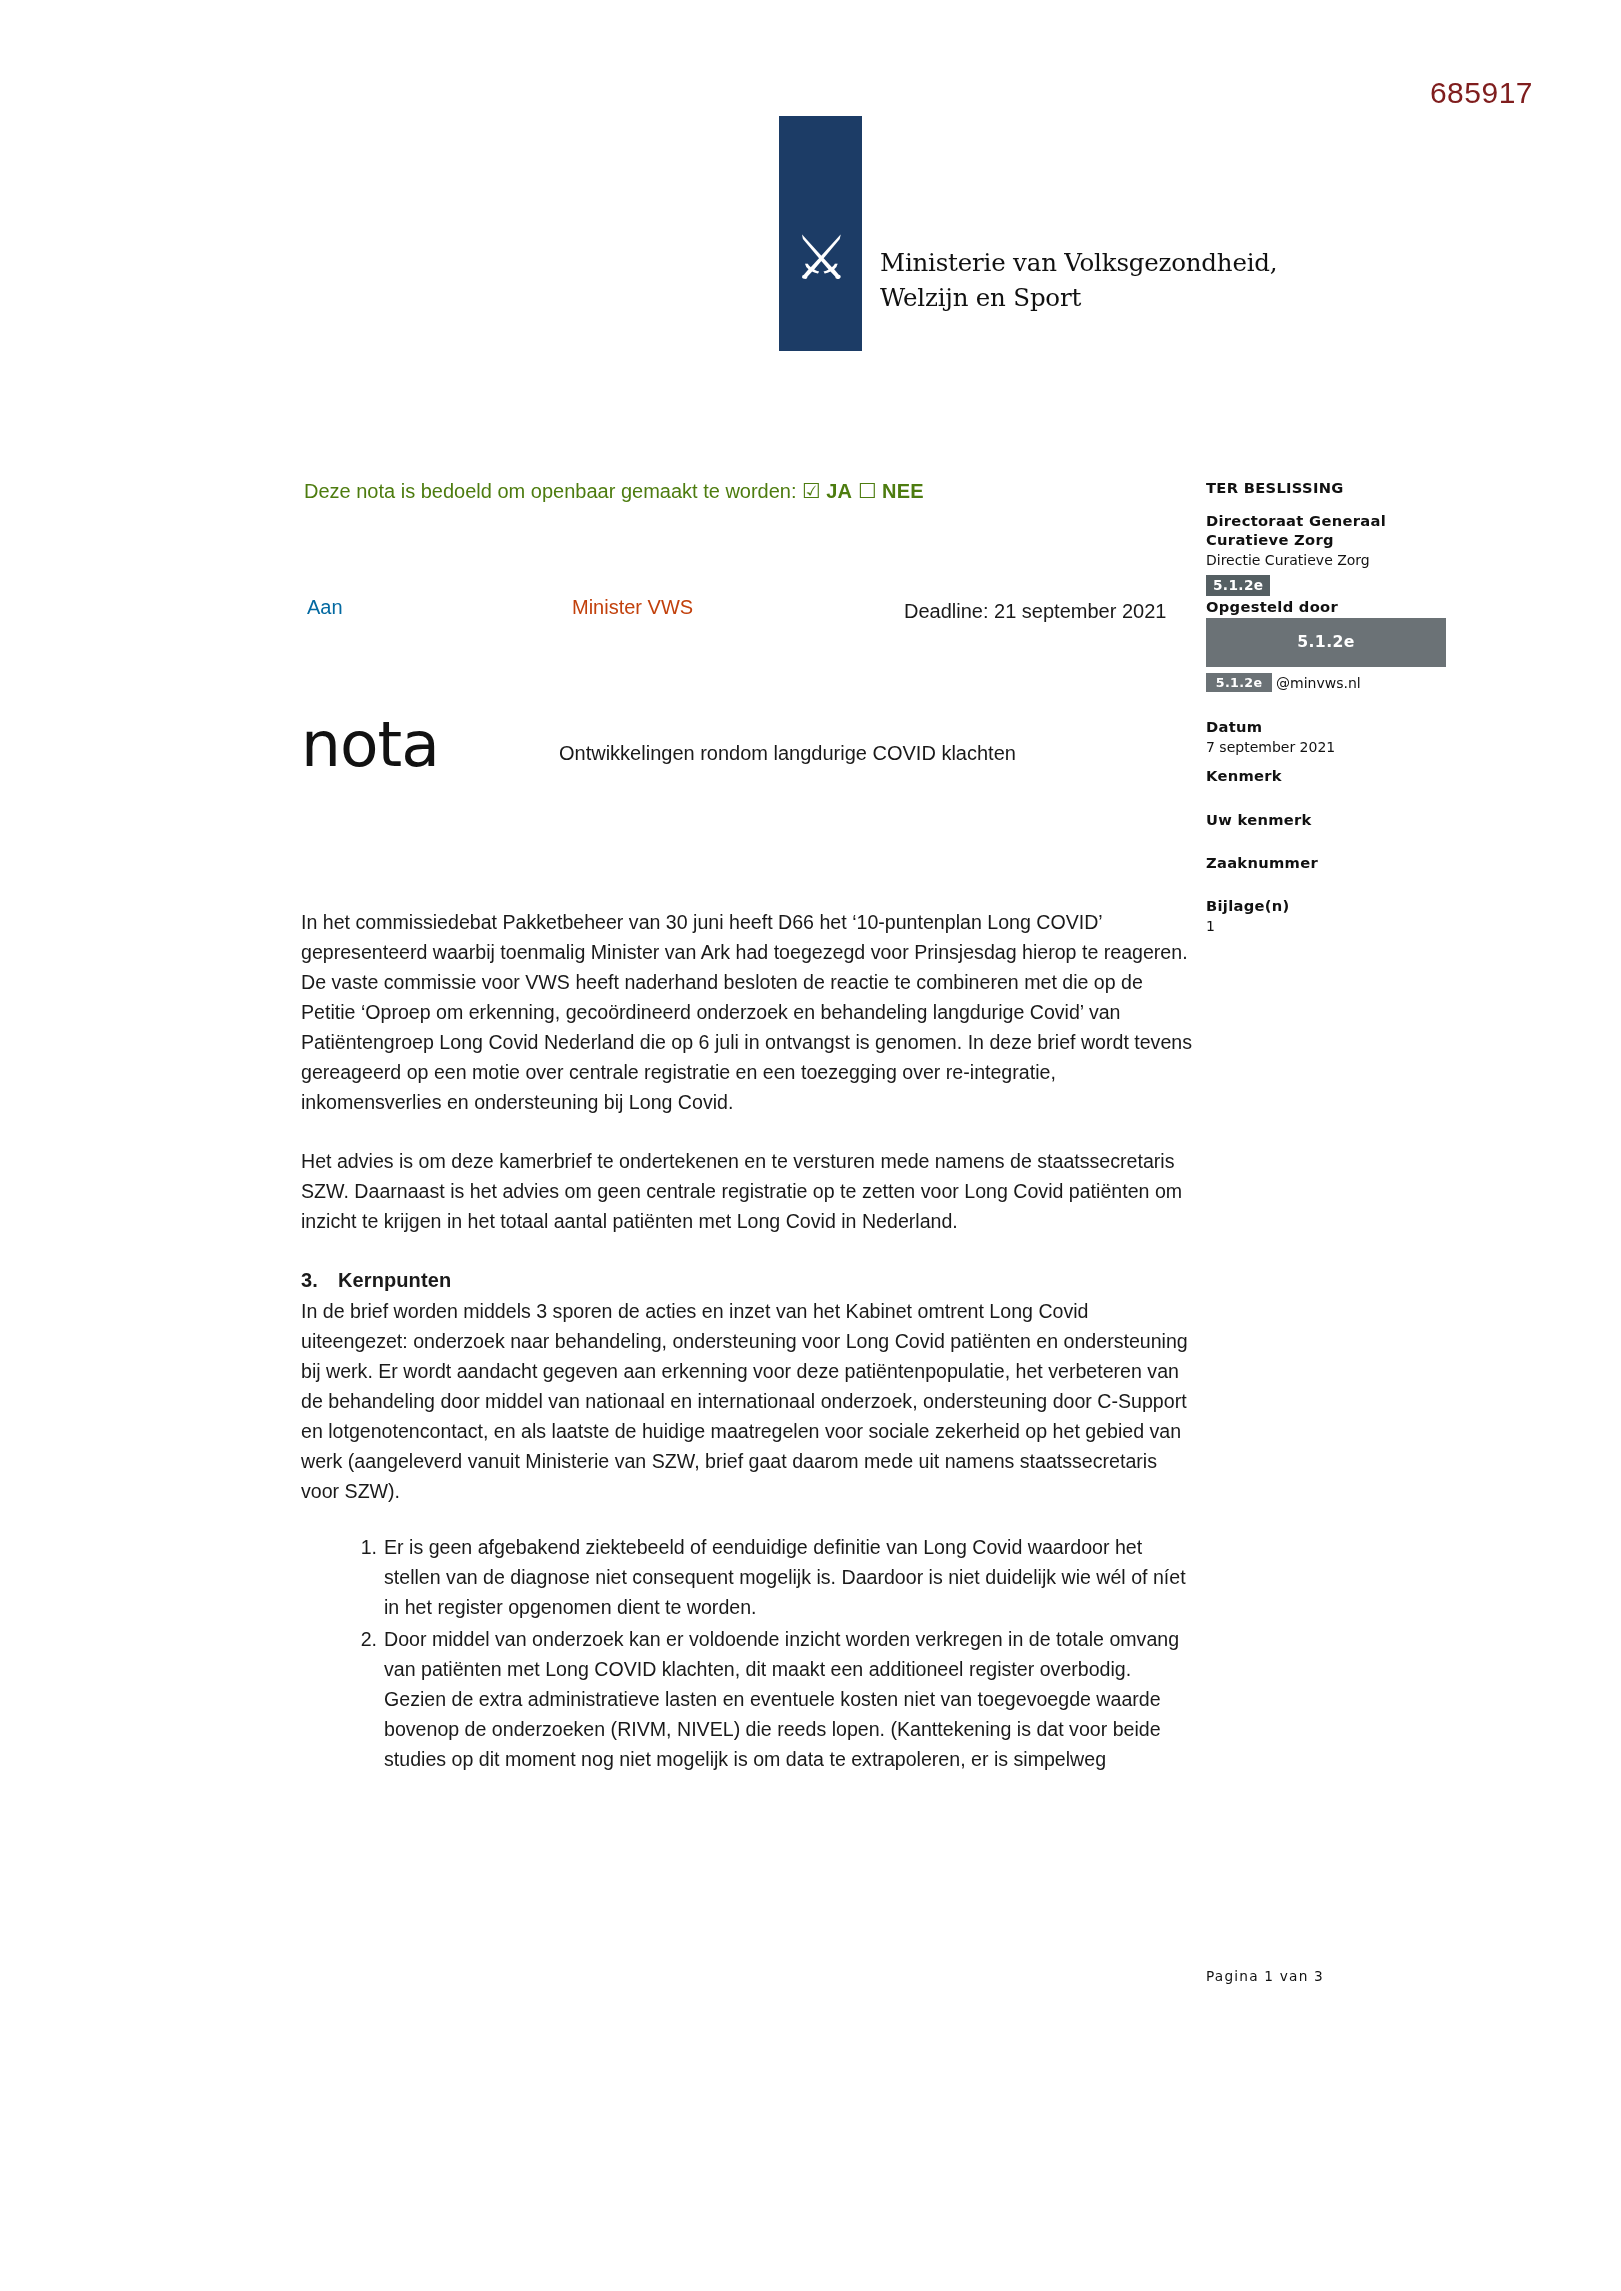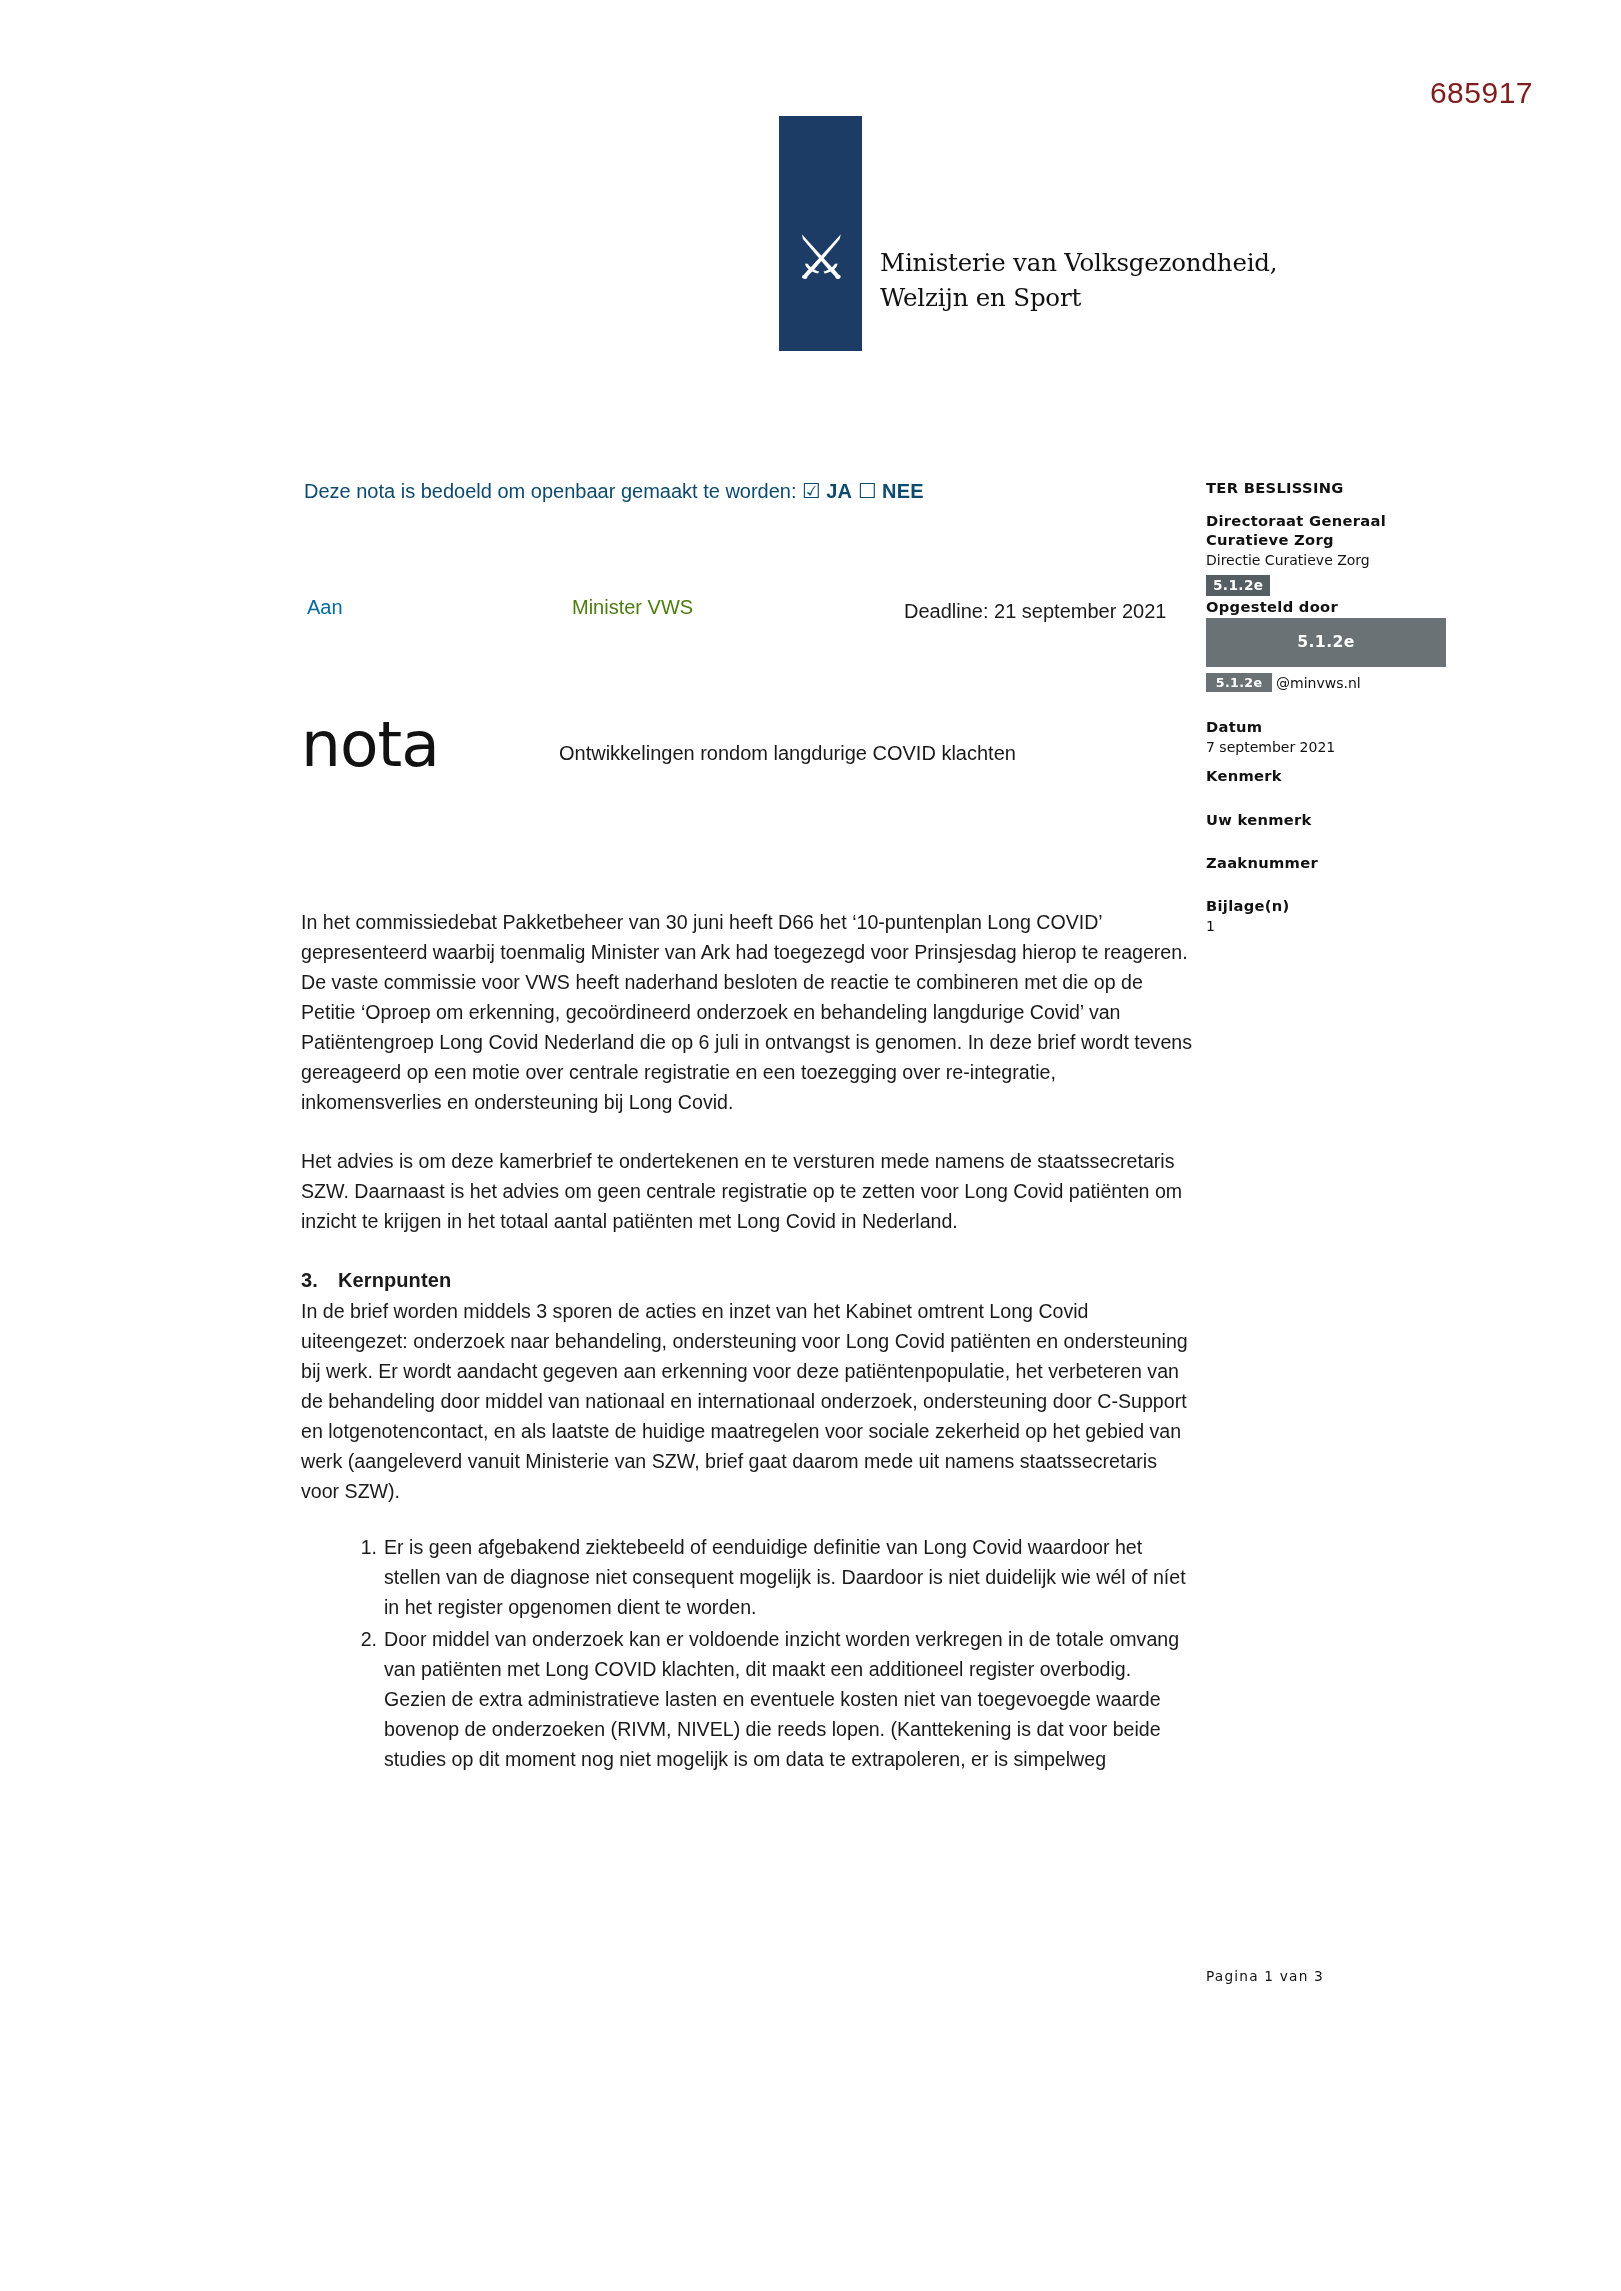--- a/index.html
+++ b/index.html
@@ -71,21 +71,21 @@
     letter-spacing: -0.2px;
     white-space: nowrap;
   }
 
   
   .openbaar-line {
     position: absolute;
     left: 304px;
     top: 479px;
     font-size: 20px;
-    color: #0c4a6e;
+    color: #4d7c0f;
     font-family: "Liberation Sans", sans-serif;
     white-space: nowrap;
   }
   .openbaar-line .bold {
     font-weight: bold;
     letter-spacing: 0.3px;
   }
   .openbaar-line .box {
     font-family: "DejaVu Sans", sans-serif;
     font-size: 20.6px;
@@ -99,21 +99,21 @@
     font-size: 20px;
     font-family: "Liberation Sans", sans-serif;
     color: #0369a1;
   }
   .addr-value {
     position: absolute;
     left: 572px;
     top: 596px;
     font-size: 20px;
     font-family: "Liberation Sans", sans-serif;
-    color: #4d7c0f;
+    color: #c2410c;
   }
   .deadline {
     position: absolute;
     left: 904px;
     top: 596px;
     width: 265px;
     font-size: 20px;
     line-height: 30px;
     font-family: "Liberation Sans", sans-serif;
     color: #1a1a1a;

